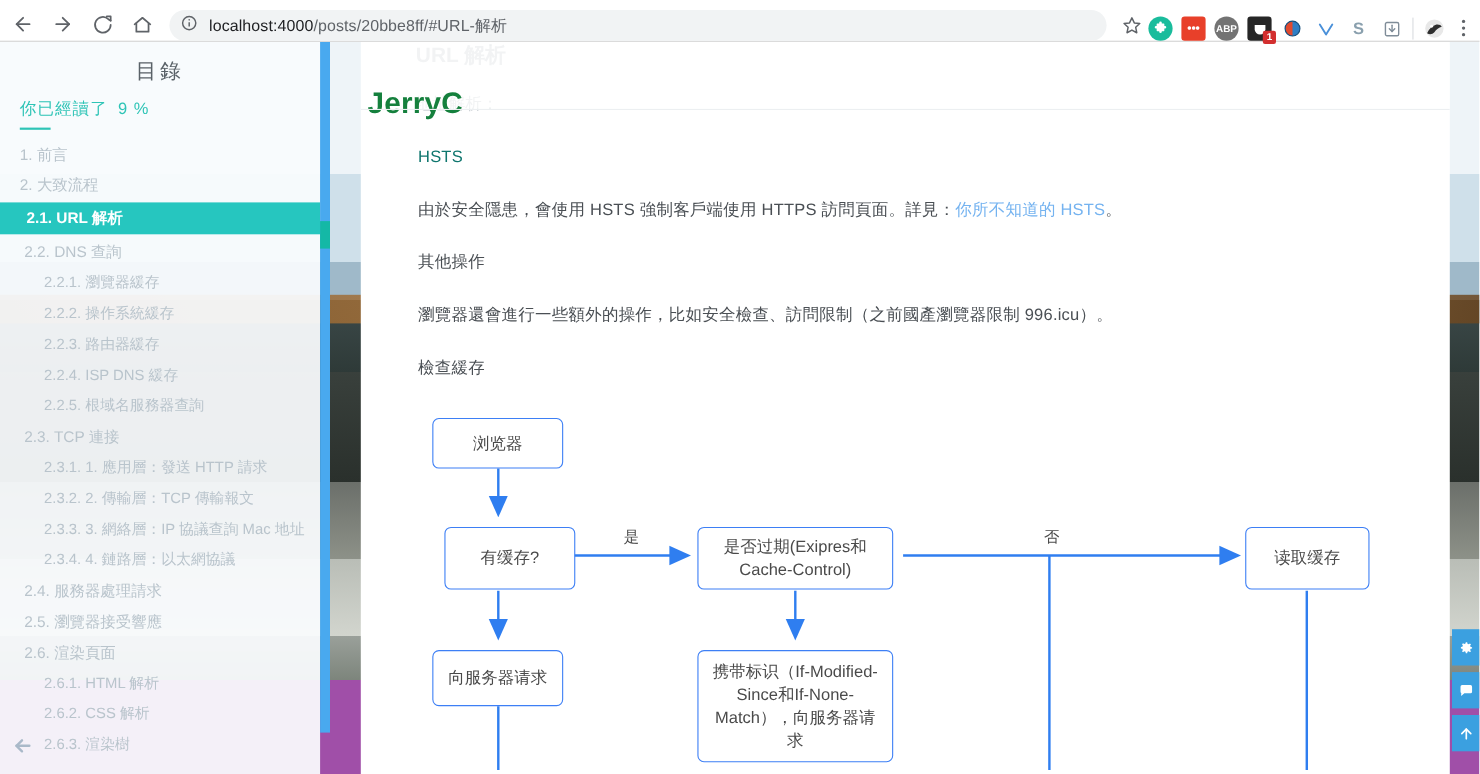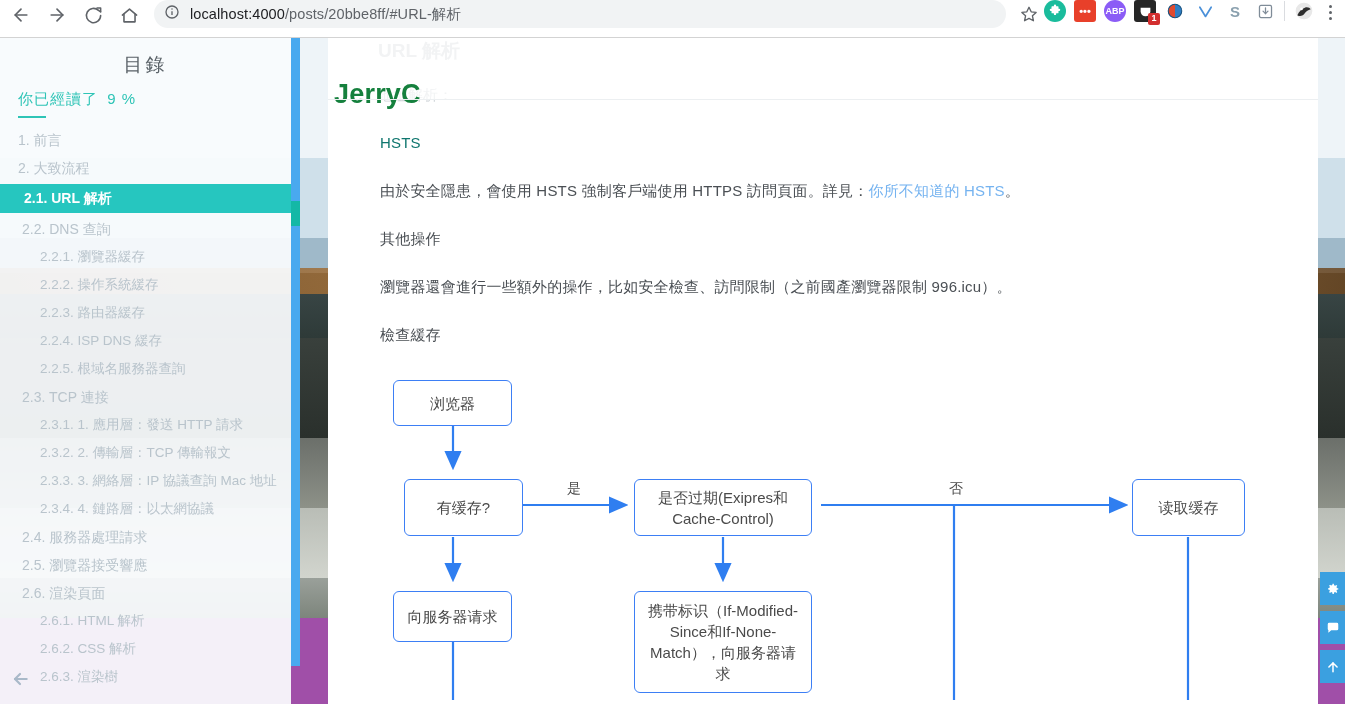--- a/index.html
+++ b/index.html
@@ -9,21 +9,21 @@
     font-family: "Liberation Sans", "DejaVu Sans", sans-serif;
     background: #ffffff;
   }
 
   
   #browser-bar {
     position: absolute; top: 0; left: 0;
     width: 1345px; height: 38px;
     background: #ffffff;
     border-bottom: 1px solid #d3d3d3;
-    display: flex; align-items: flex-start;
+    display: flex; align-items: flex-end;
     z-index: 100;
   }
   .nav-btn {
     width: 30px; height: 30px;
     margin-left: 6px;
     display: flex; align-items: center; justify-content: center;
     border-radius: 50%;
     color: #5f6368;
     flex: 0 0 auto;
   }
@@ -317,21 +317,21 @@
       </svg>
   </div>
 
   <div id="ext-tray">
     <div class="ext" style="background:#1abc9c;border-radius:50%;">
       <svg width="14" height="14" viewBox="0 0 24 24" fill="#ffffff">
           <path d="M10 3a2 2 0 1 1 4 0v1h3a1 1 0 0 1 1 1v3h1a2 2 0 1 1 0 4h-1v3a1 1 0 0 1-1 1h-3v1a2 2 0 1 1-4 0v-1H7a1 1 0 0 1-1-1v-3H5a2 2 0 1 1 0-4h1V5a1 1 0 0 1 1-1h3z"></path>
         </svg>
     </div>
     <div class="ext" style="background:#e8402a;border-radius:3px;">•••</div>
-    <div class="ext" style="background:#8b5cf6;border-radius:50%;font-size:9px;">ABP</div>
+    <div class="ext" style="background:#737373;border-radius:50%;font-size:9px;">ABP</div>
     <div class="ext" style="background:#262626;border-radius:3px;">
       <svg width="13" height="13" viewBox="0 0 24 24" fill="#ffffff">
           <path d="M3 5h18v7a9 9 0 0 1-18 0z"></path>
         </svg>
       <span class="ext-badge">1</span>
     </div>
     <div class="ext" style="background:transparent;">
       <svg width="18" height="18" viewBox="0 0 24 24">
           <circle cx="12" cy="12" r="9" fill="#2f7ec4"></circle>
           <path d="M12 3a9 9 0 0 0 0 18z" fill="#e04a2f"></path>

